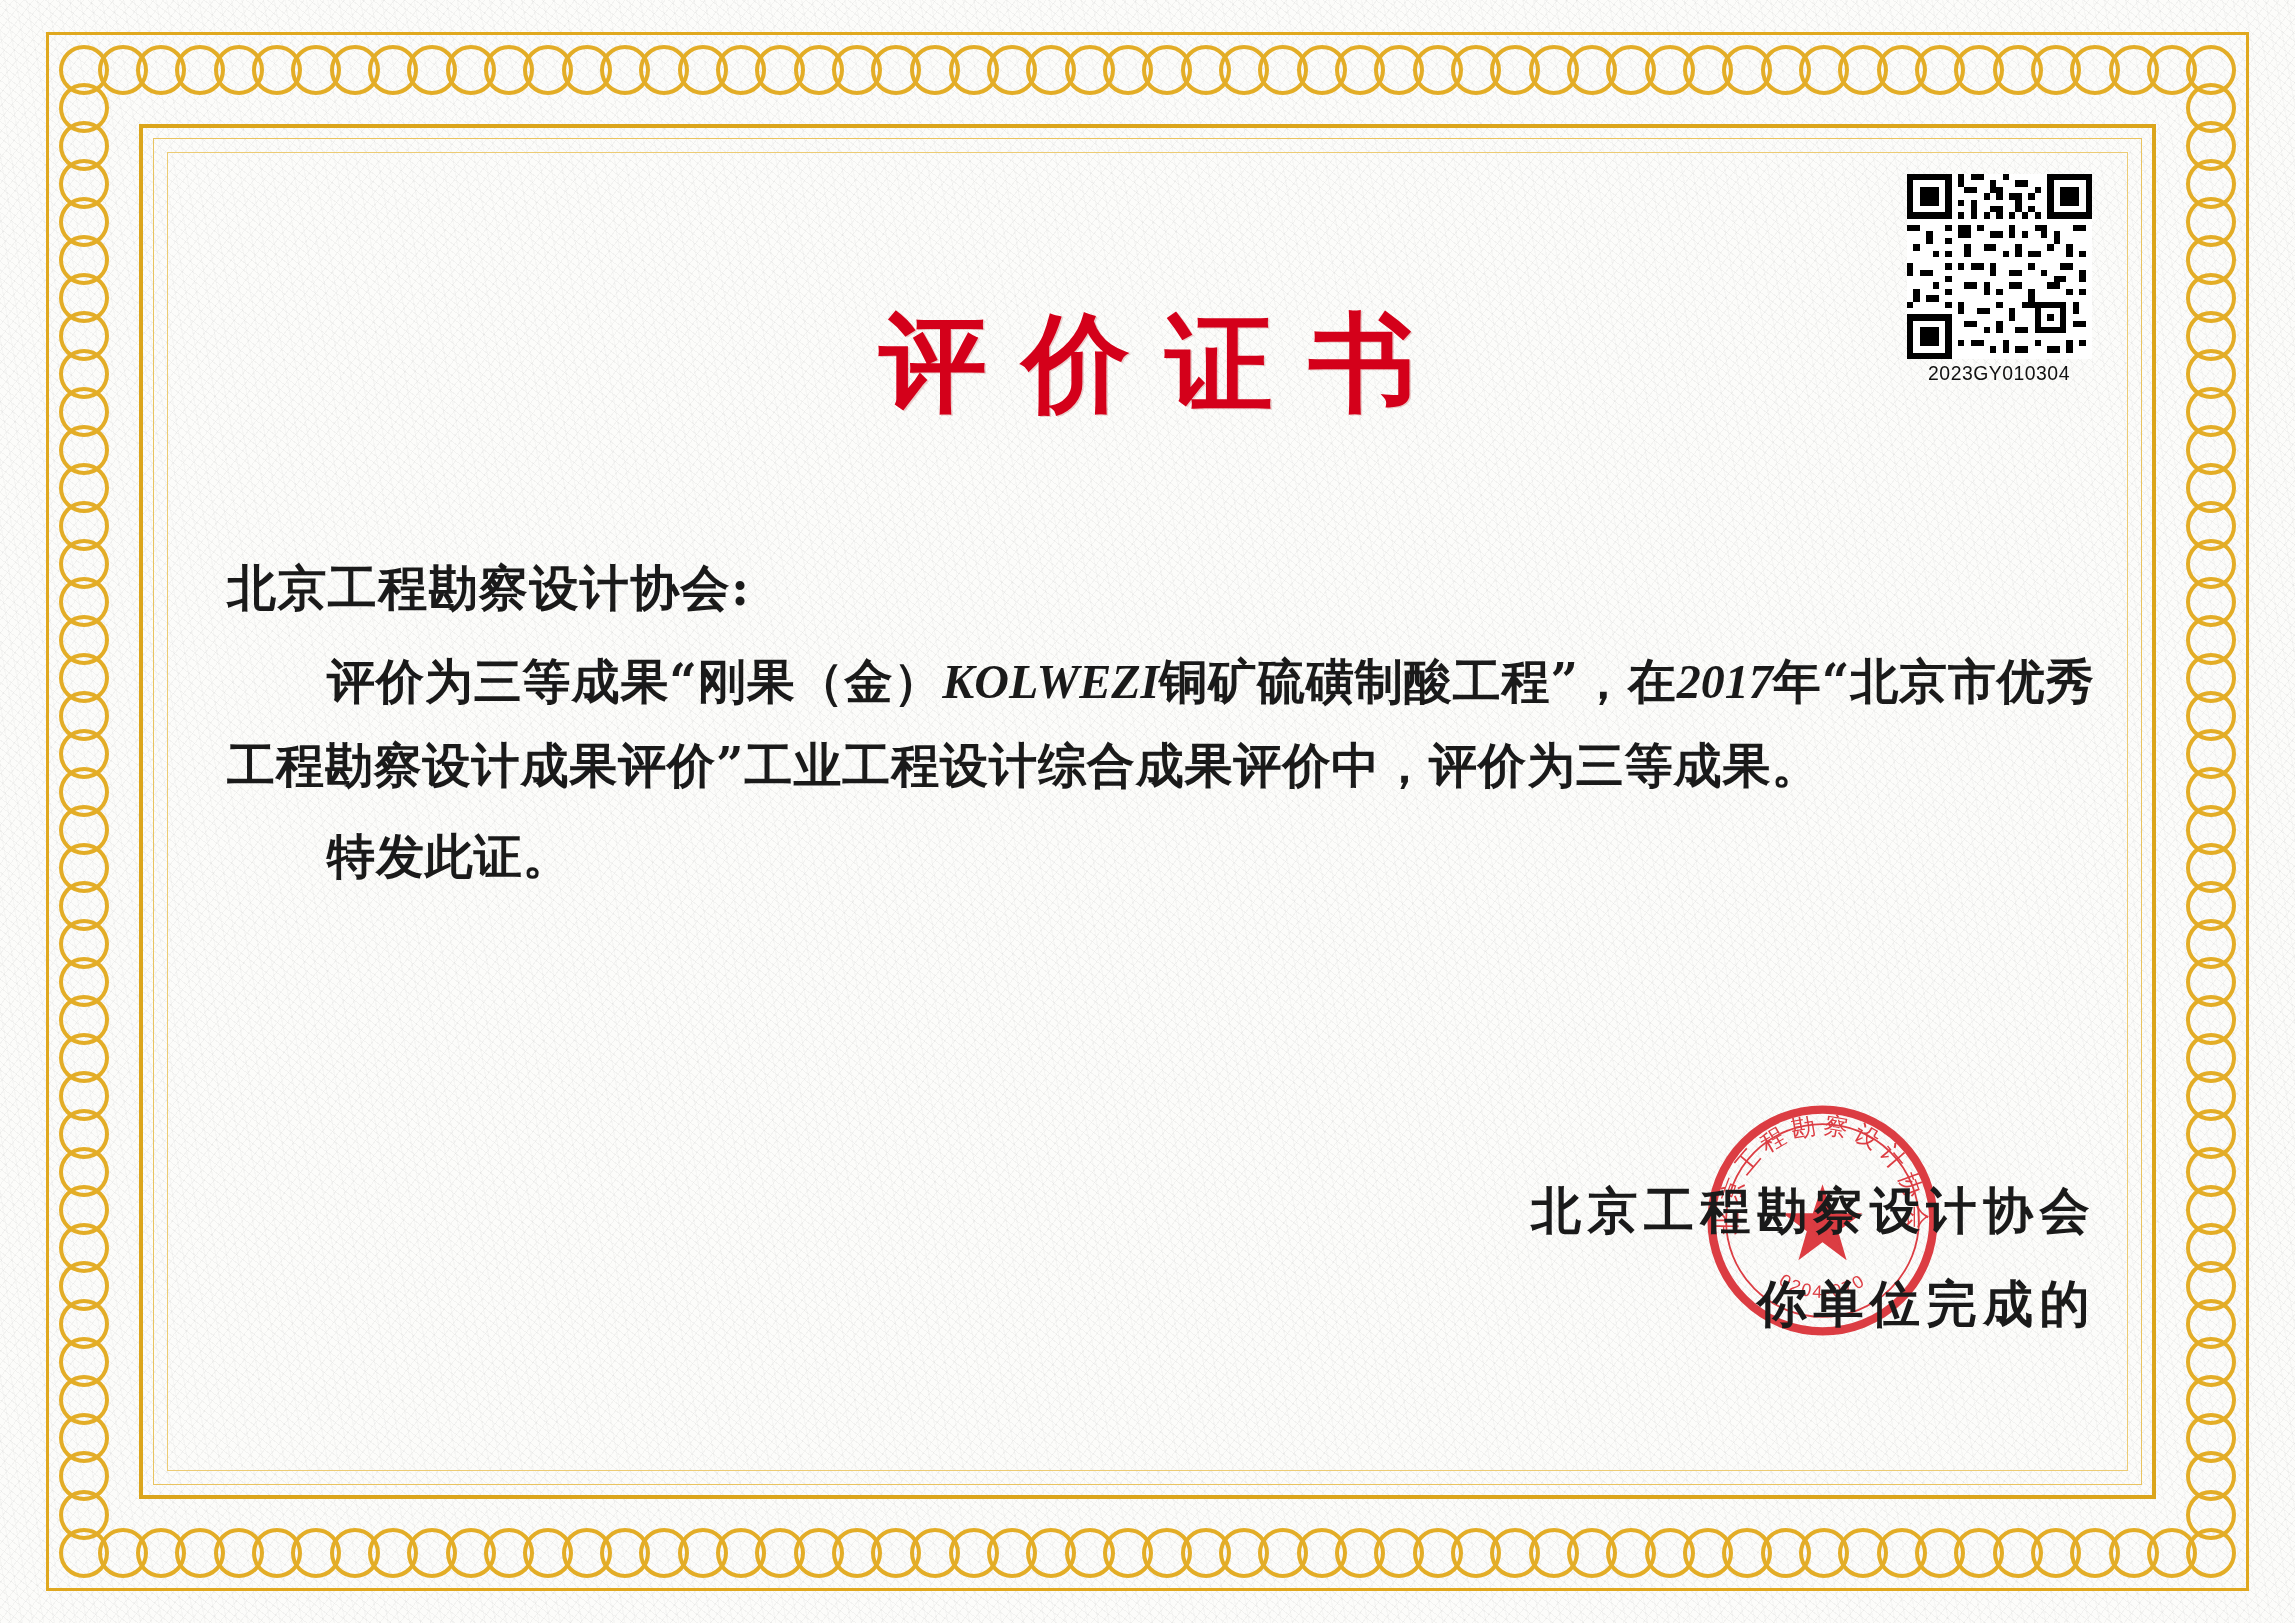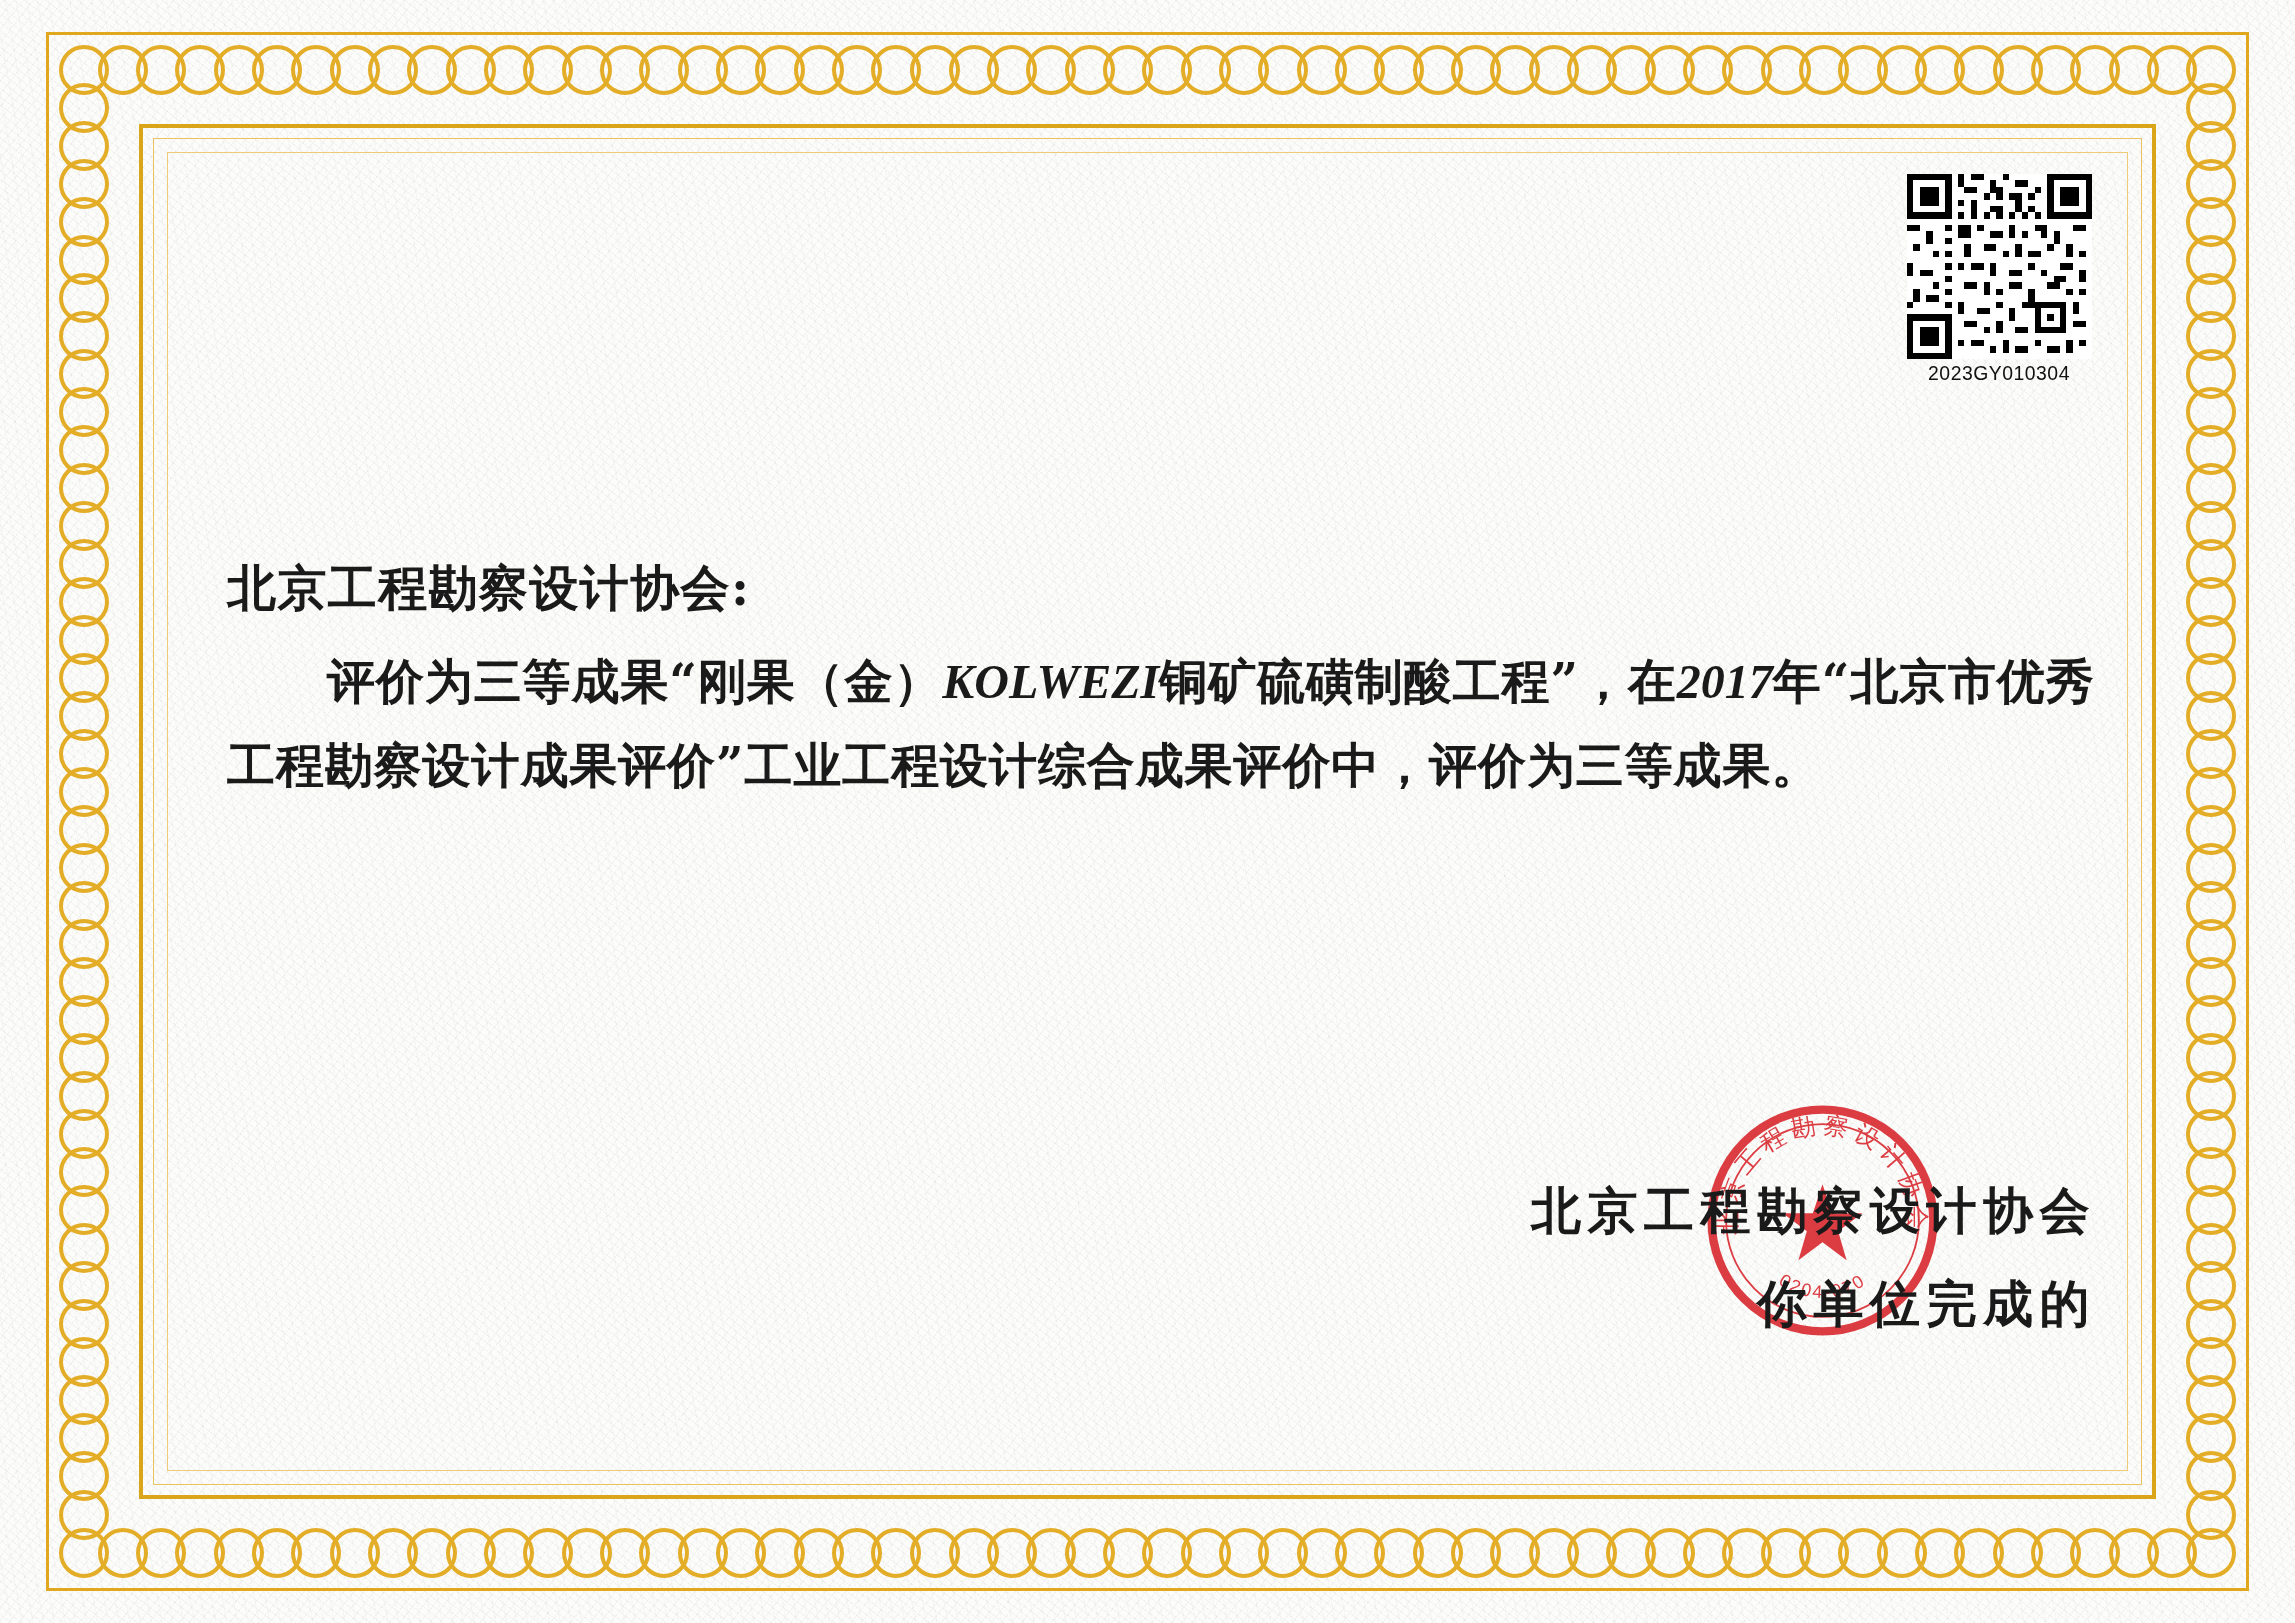--- a/index.html
+++ b/index.html
@@ -504,24 +504,26 @@
           <rect x="25" y="26" width="1" height="2"></rect>
         <rect x="27" y="26" width="1" height="1"></rect>
           <rect x="21" y="9" width="1" height="1"></rect>
         <rect x="23" y="16" width="2" height="1"></rect>
           <rect x="26" y="23" width="2" height="1"></rect>
       </g>
     </svg>
     <div class="qr-label">2023GY010304</div>
   </div>
 
+  <div class="title">评价证书</div>
 
   <div class="body-text">
     <div class="recipient">北京工程勘察设计协会:</div>
     <div class="para"><span>评价为三等成果“刚果（金）</span><span class="latin">KOLWEZI</span><span>铜矿硫磺制酸工程”，在</span><span class="latin">2017</span><span>年“北京市优秀工程勘察设计成果评价”工业工程设计综合成果评价中，评价为三等成果。</span></div>
+    <div class="para-short">特发此证。</div>
   </div>
 
   <div class="seal">
     <svg viewBox="0 0 200 200">
       <circle cx="100" cy="100" r="92" fill="none" stroke="#d8232a" stroke-width="7"></circle>
       <circle cx="100" cy="100" r="80" fill="none" stroke="#d8232a" stroke-width="1.5"></circle>
       <path id="sealArcTop" d="M 28,100 A 72,72 0 0 1 172,100" fill="none"></path>
       <path id="sealArcBottom" d="M 40,118 A 62,62 0 0 0 160,118" fill="none"></path>
       <text fill="#d8232a" font-size="20" font-family="DejaVu Serif, serif" letter-spacing="5">
         <textPath href="#sealArcTop" startOffset="50%" text-anchor="middle">北京工程勘察设计协会</textPath>

